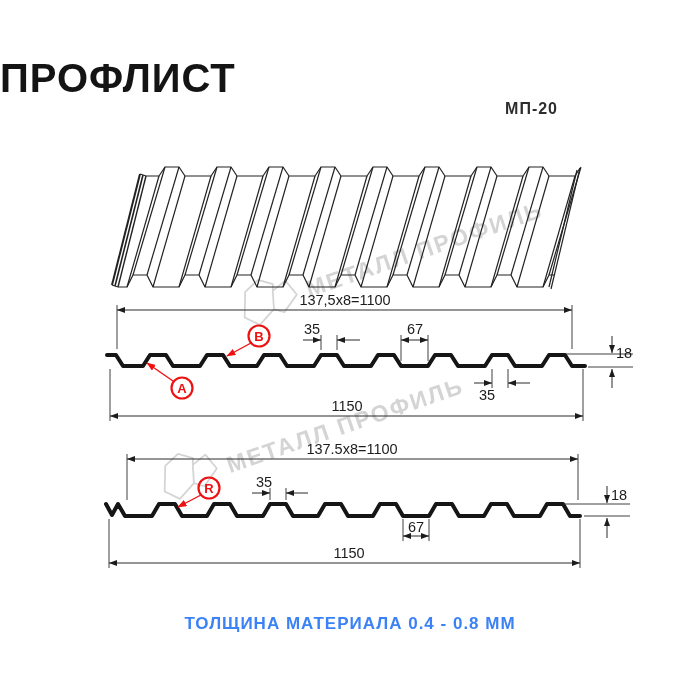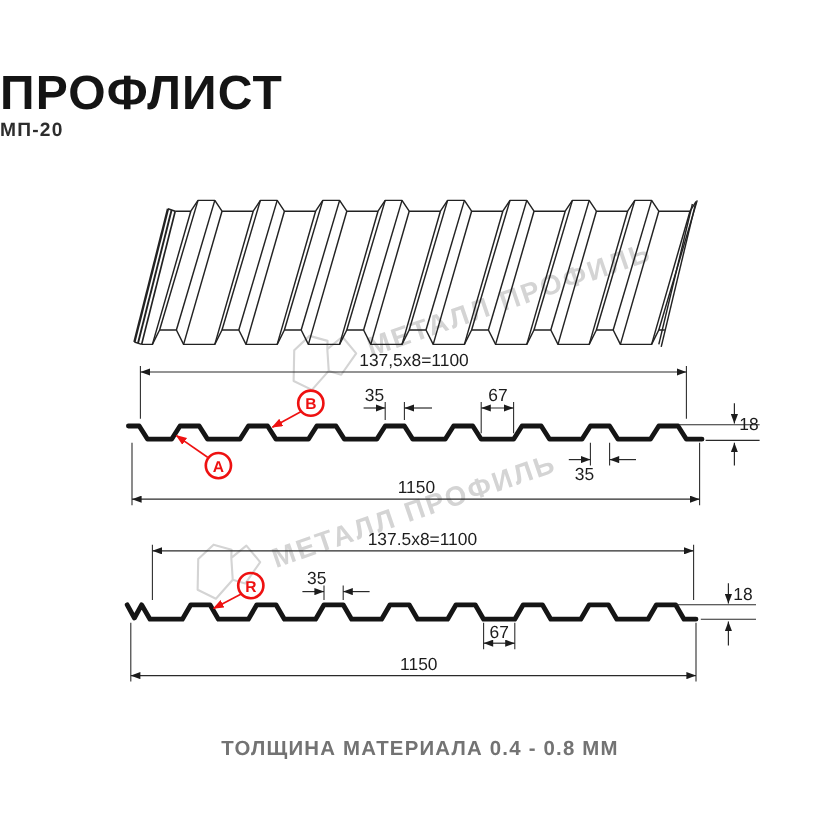--- a/index.html
+++ b/index.html
@@ -1,23 +1,23 @@
 <!DOCTYPE html>
 <html><head>
 <meta charset="utf-8">
 <style>
   html,body{margin:0;padding:0}
   body{width:700px;height:700px;background:#ffffff;position:relative;overflow:hidden;
        font-family:"Liberation Sans",sans-serif;}
   .title{position:absolute;top:57px;left:0;width:700px;text-align:left;
          font-size:40px;line-height:42px;font-weight:700;color:#141414;letter-spacing:1px}
-  .subtitle{position:absolute;top:100px;left:0;width:558px;text-align:left;
+  .subtitle{position:absolute;top:100px;left:0;width:558px;text-align:right;
          font-size:16px;line-height:18px;font-weight:700;color:#2d2d2d;letter-spacing:1px}
   .footer{position:absolute;top:613px;left:0;width:700px;text-align:center;
-         font-size:17px;line-height:22px;font-weight:700;color:#737373;letter-spacing:1px}
+         font-size:17px;line-height:22px;font-weight:700;color:#3b82f6;letter-spacing:1px}
   svg#art{position:absolute;left:0;top:0}
   text.d{font-family:"Liberation Sans",sans-serif;font-size:14.5px;fill:#1c1c1c}
   text.r{font-family:"Liberation Sans",sans-serif;font-size:13px;font-weight:700;fill:#ee1111}
   text.wm{font-family:"Liberation Sans",sans-serif;font-size:23px;font-weight:700;
           fill:#d4d4d4;letter-spacing:2px}
 </style>
 </head>
 <body>
 
 <div class="title">ПРОФЛИСТ</div>

